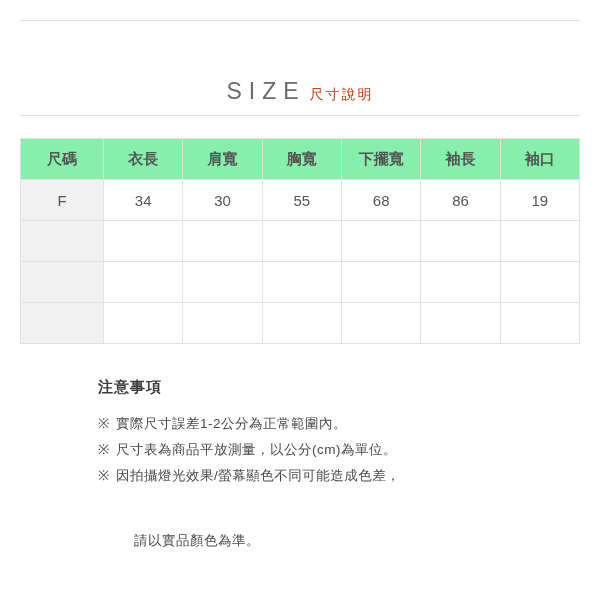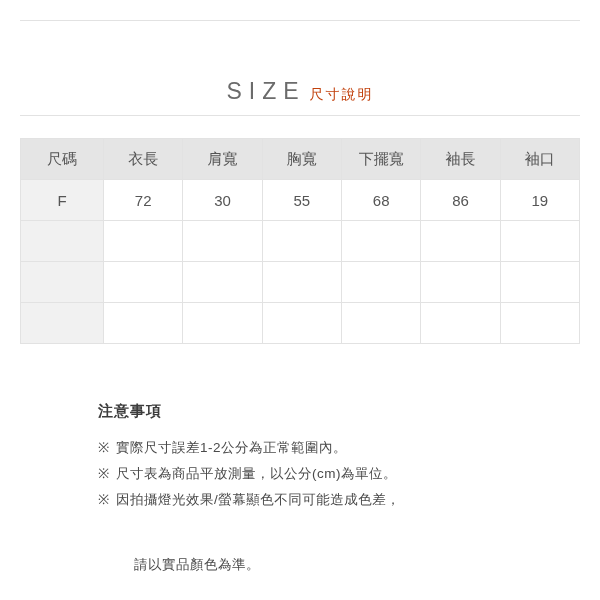--- a/index.html
+++ b/index.html
@@ -60,44 +60,44 @@
   }
   .size-table td {
     border: 1px solid #e2e2e2;
     height: 38px;
     text-align: center;
     vertical-align: middle;
     font-size: 15px;
     color: #555555;
   }
   .size-table tr.header-row td {
-    background: #e5e5e5;
+    background: #86efac;
     color: #555555;
     font-size: 15px;
     height: 38px;
+    font-weight: bold;
   }
   .size-table td.first-col {
     background: #f1f1f1;
     width: 80px;
   }
   .size-table tr.empty-row td {
     height: 38px;
   }
   
   .notes {
     margin-top: 34px;
     padding-left: 78px;
   }
   .notes-title {
     font-size: 15px;
     font-weight: bold;
     color: #3c3c3c;
     letter-spacing: 1px;
     margin-bottom: 14px;
-    margin-top: 24px;
   }
   .note-line {
     font-size: 13.5px;
     color: #4a4a4a;
     line-height: 26px;
     letter-spacing: 0.5px;
     display: flex;
   }
   .note-mark {
     width: 18px;
@@ -130,21 +130,21 @@
         <td class="first-col">尺碼</td>
         <td>衣長</td>
         <td>肩寬</td>
         <td>胸寬</td>
         <td>下擺寬</td>
         <td>袖長</td>
         <td>袖口</td>
       </tr>
       <tr>
         <td class="first-col">F</td>
-        <td>72</td>
+        <td>34</td>
         <td>30</td>
         <td>55</td>
         <td>68</td>
         <td>86</td>
         <td>19</td>
       </tr>
       <tr class="empty-row">
         <td class="first-col"></td>
         <td></td>
         <td></td>

